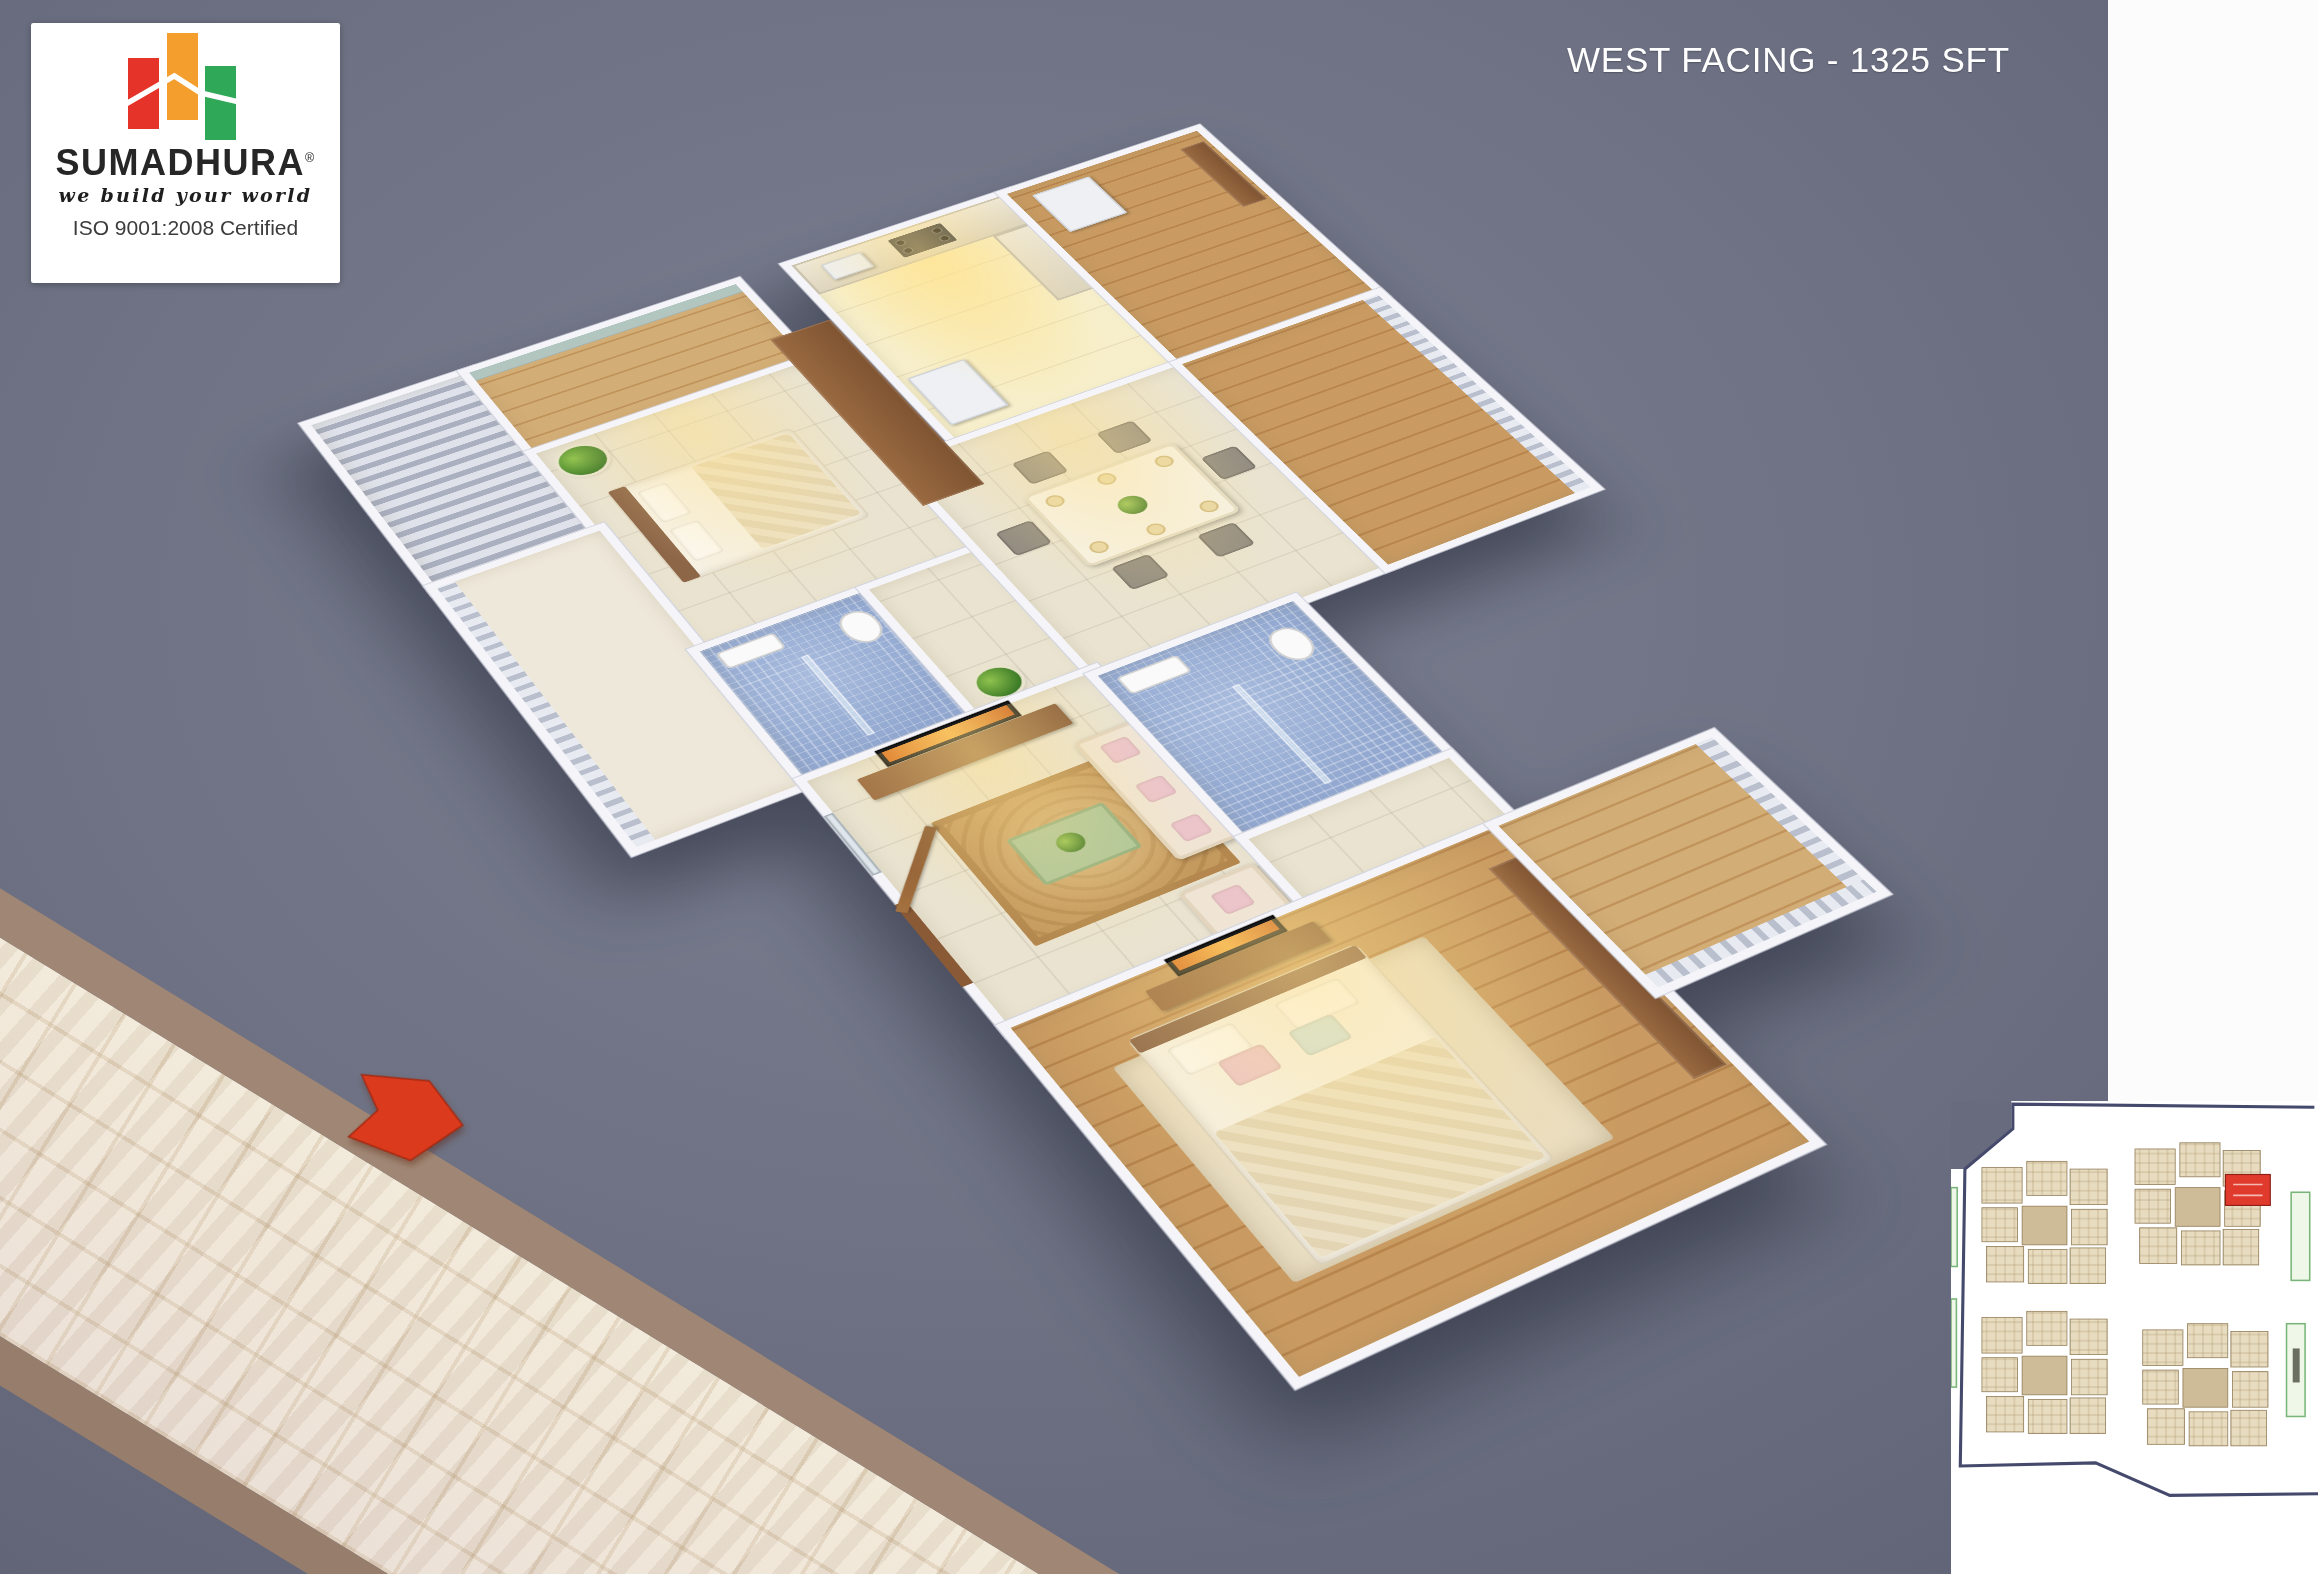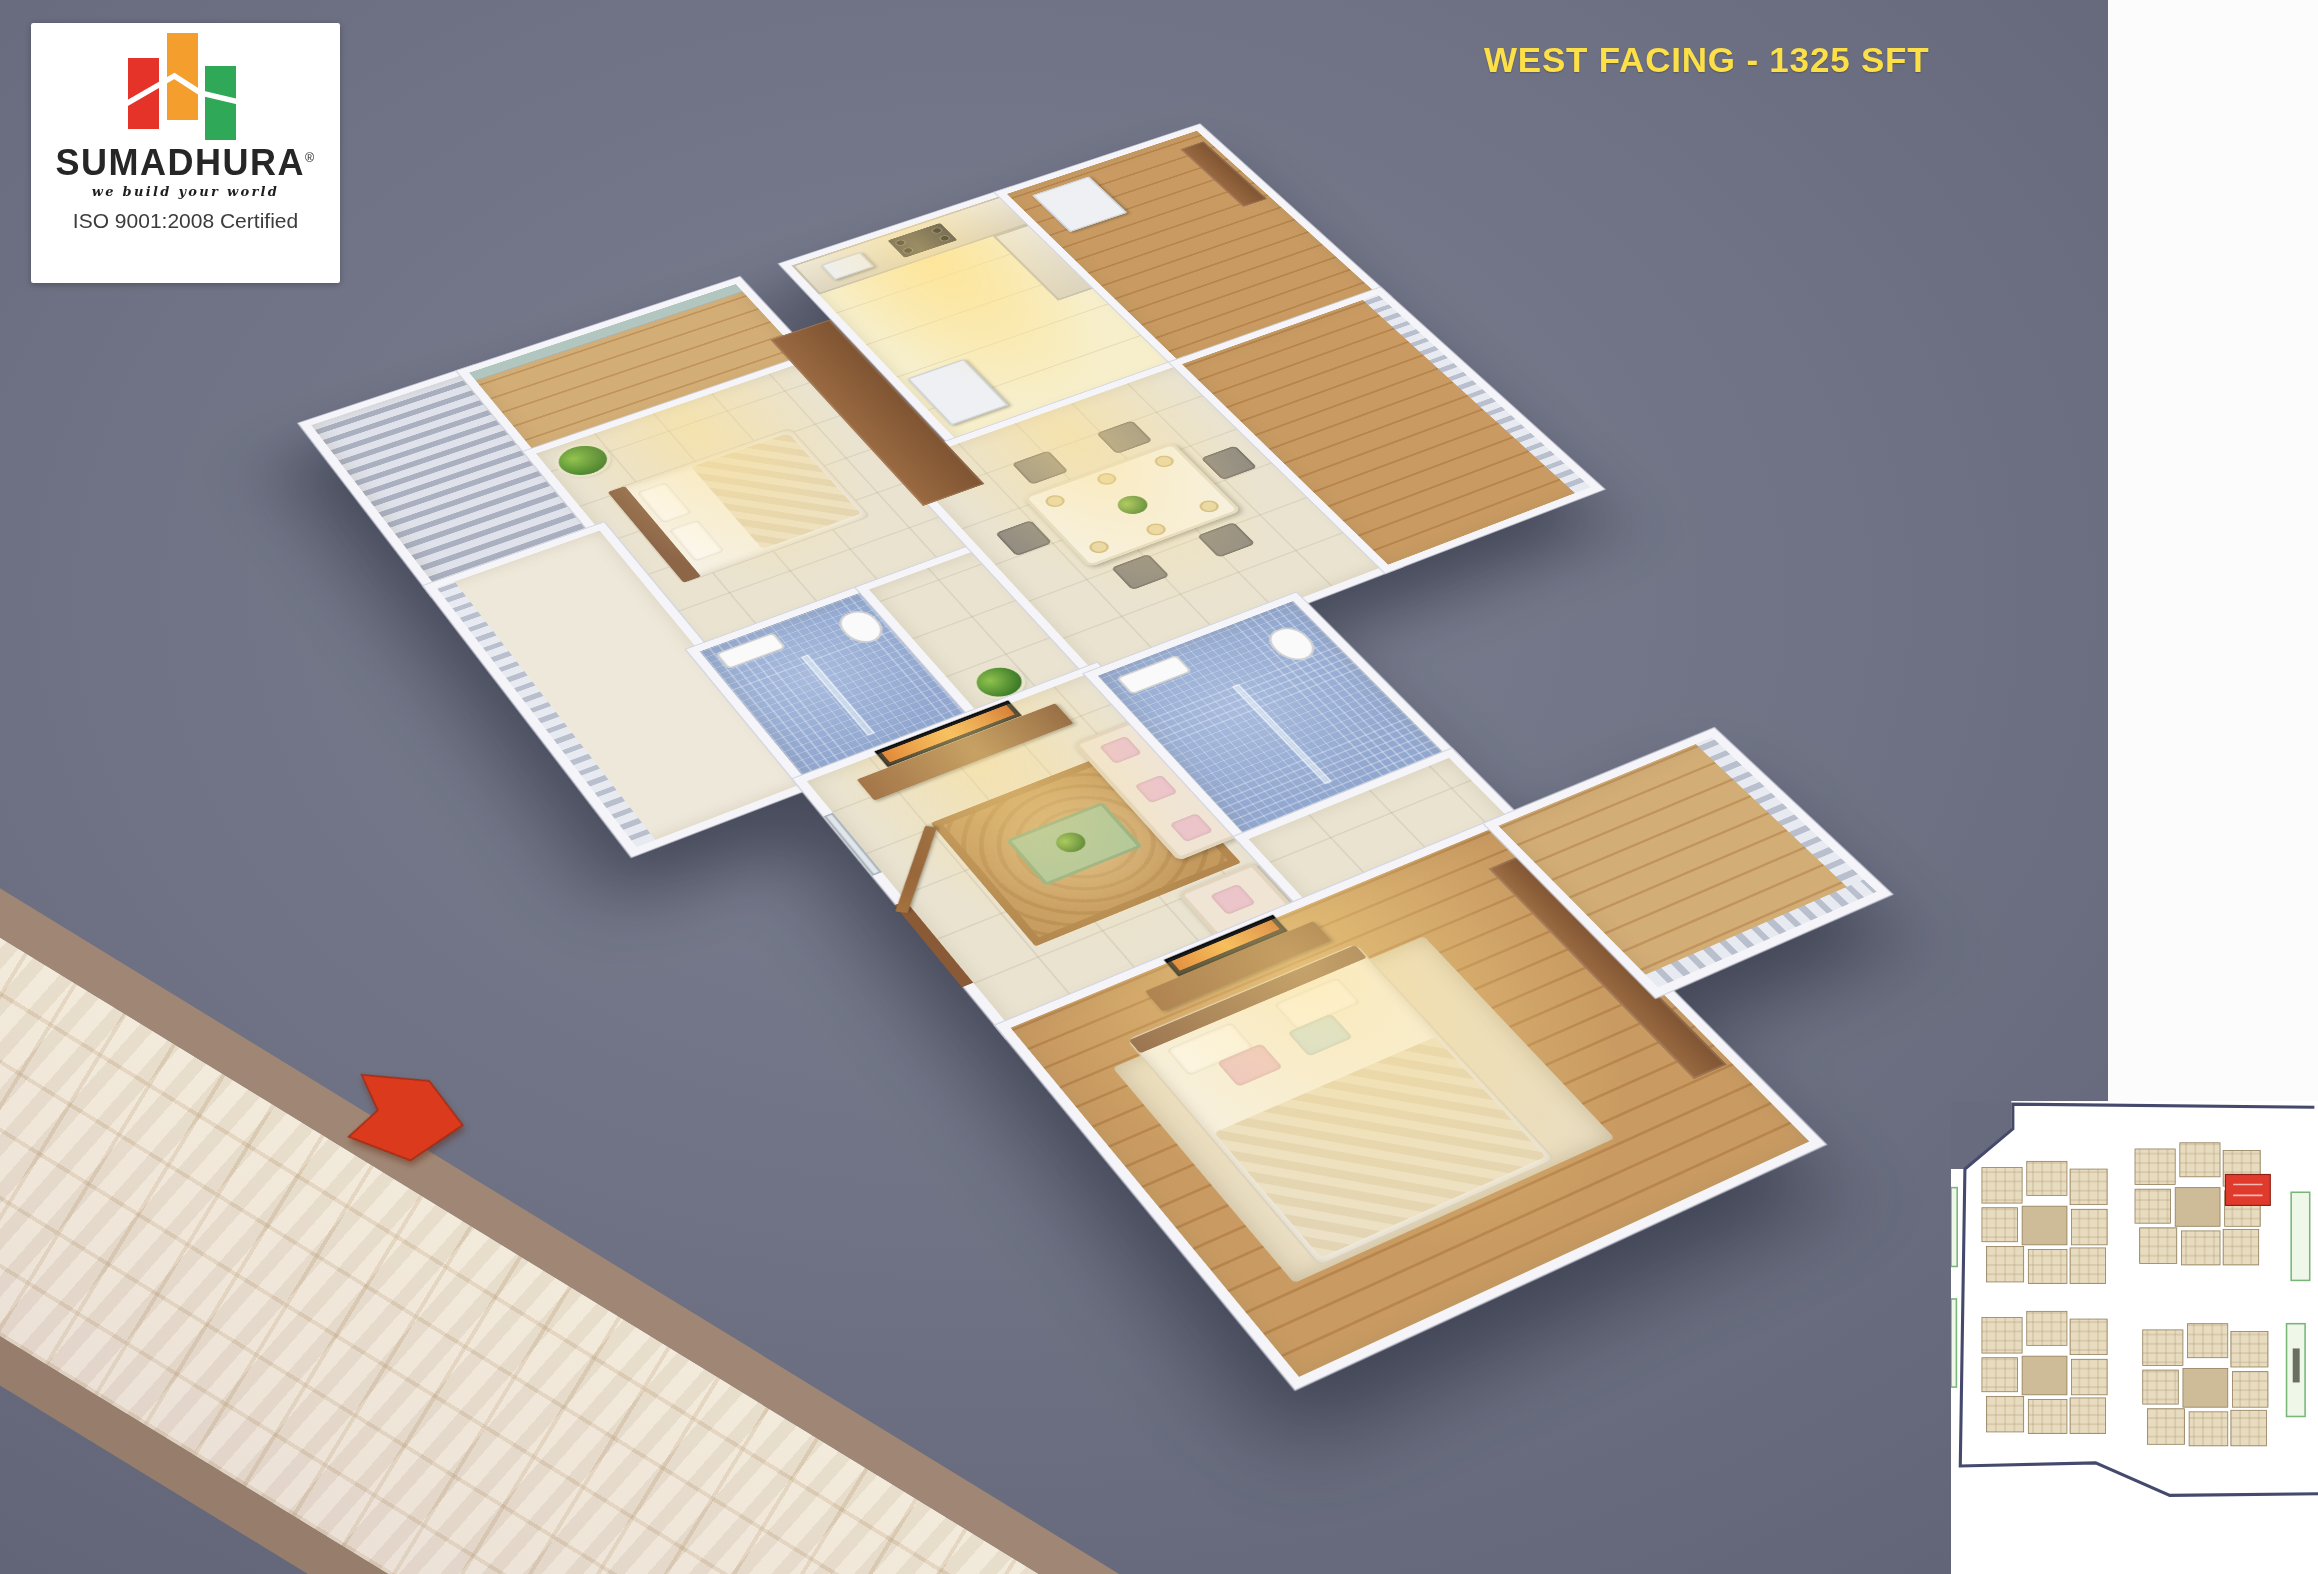--- a/index.html
+++ b/index.html
@@ -12,26 +12,26 @@
   .logo-card{position:absolute;left:31px;top:23px;width:309px;height:260px;background:#ffffff;
     border-radius:2.3px;box-shadow:0 1.5px 6.2px rgba(0,0,0,.25);text-align:center;}
   .logo-bars{position:relative;width:116px;height:100px;margin:17px auto 4.6px auto;}
   .bar{position:absolute;bottom:0;width:31px;}
   .bar.red{left:0;height:71px;background:#e63329;bottom:10.8px;}
   .bar.orange{left:39px;height:87px;background:#f49f2d;bottom:20px;}
   .bar.green{left:77px;height:74px;background:#2fa857;bottom:0;}
   .roofline{position:absolute;left:-14px;top:21.6px;width:147px;height:54px;}
   .brand{font-size:36px;font-weight:bold;color:#262626;letter-spacing:1.5px;line-height:1;}
   .brand sup{font-size:12.4px;font-weight:normal;}
-  .tagline{font-family:"DejaVu Serif",serif;font-style:italic;font-weight:bold;font-size:13px;
+  .tagline{font-family:"DejaVu Serif",serif;font-style:italic;font-weight:bold;font-size:19px;
     color:#1e1e1e;letter-spacing:2.3px;margin-top:3.1px;}
   .cert{font-size:21px;color:#3c3c3c;margin-top:10.8px;}
 
   
-  .facing-title{position:absolute;left:1484px;top:40px;font-size:35px;font-weight:bold;color:#fde047;
+  .facing-title{position:absolute;left:1567px;top:40px;font-size:35px;font-weight:normal;color:#ffffff;
     letter-spacing:0.8px;text-shadow:0 0.8px 1.5px rgba(0,0,0,.25);}
 
   
   .road{position:absolute;left:-201px;top:765px;width:2087px;height:340px;
     transform:rotate(31.5deg);transform-origin:left top;z-index:1;
     border-top:42px solid #a08775;border-bottom:42px solid #977d6c;
     background:
       repeating-linear-gradient(0deg, rgba(187,158,118,.28) 0 3.9px, transparent 3.9px 58px, rgba(187,158,118,.28) 58px 62px, transparent 62px 116px),
       repeating-linear-gradient(90deg, rgba(187,158,118,.28) 0 3.9px, transparent 3.9px 58px, rgba(187,158,118,.28) 58px 62px, transparent 62px 116px),
       linear-gradient(#f1e8d6,#eaded3);}

